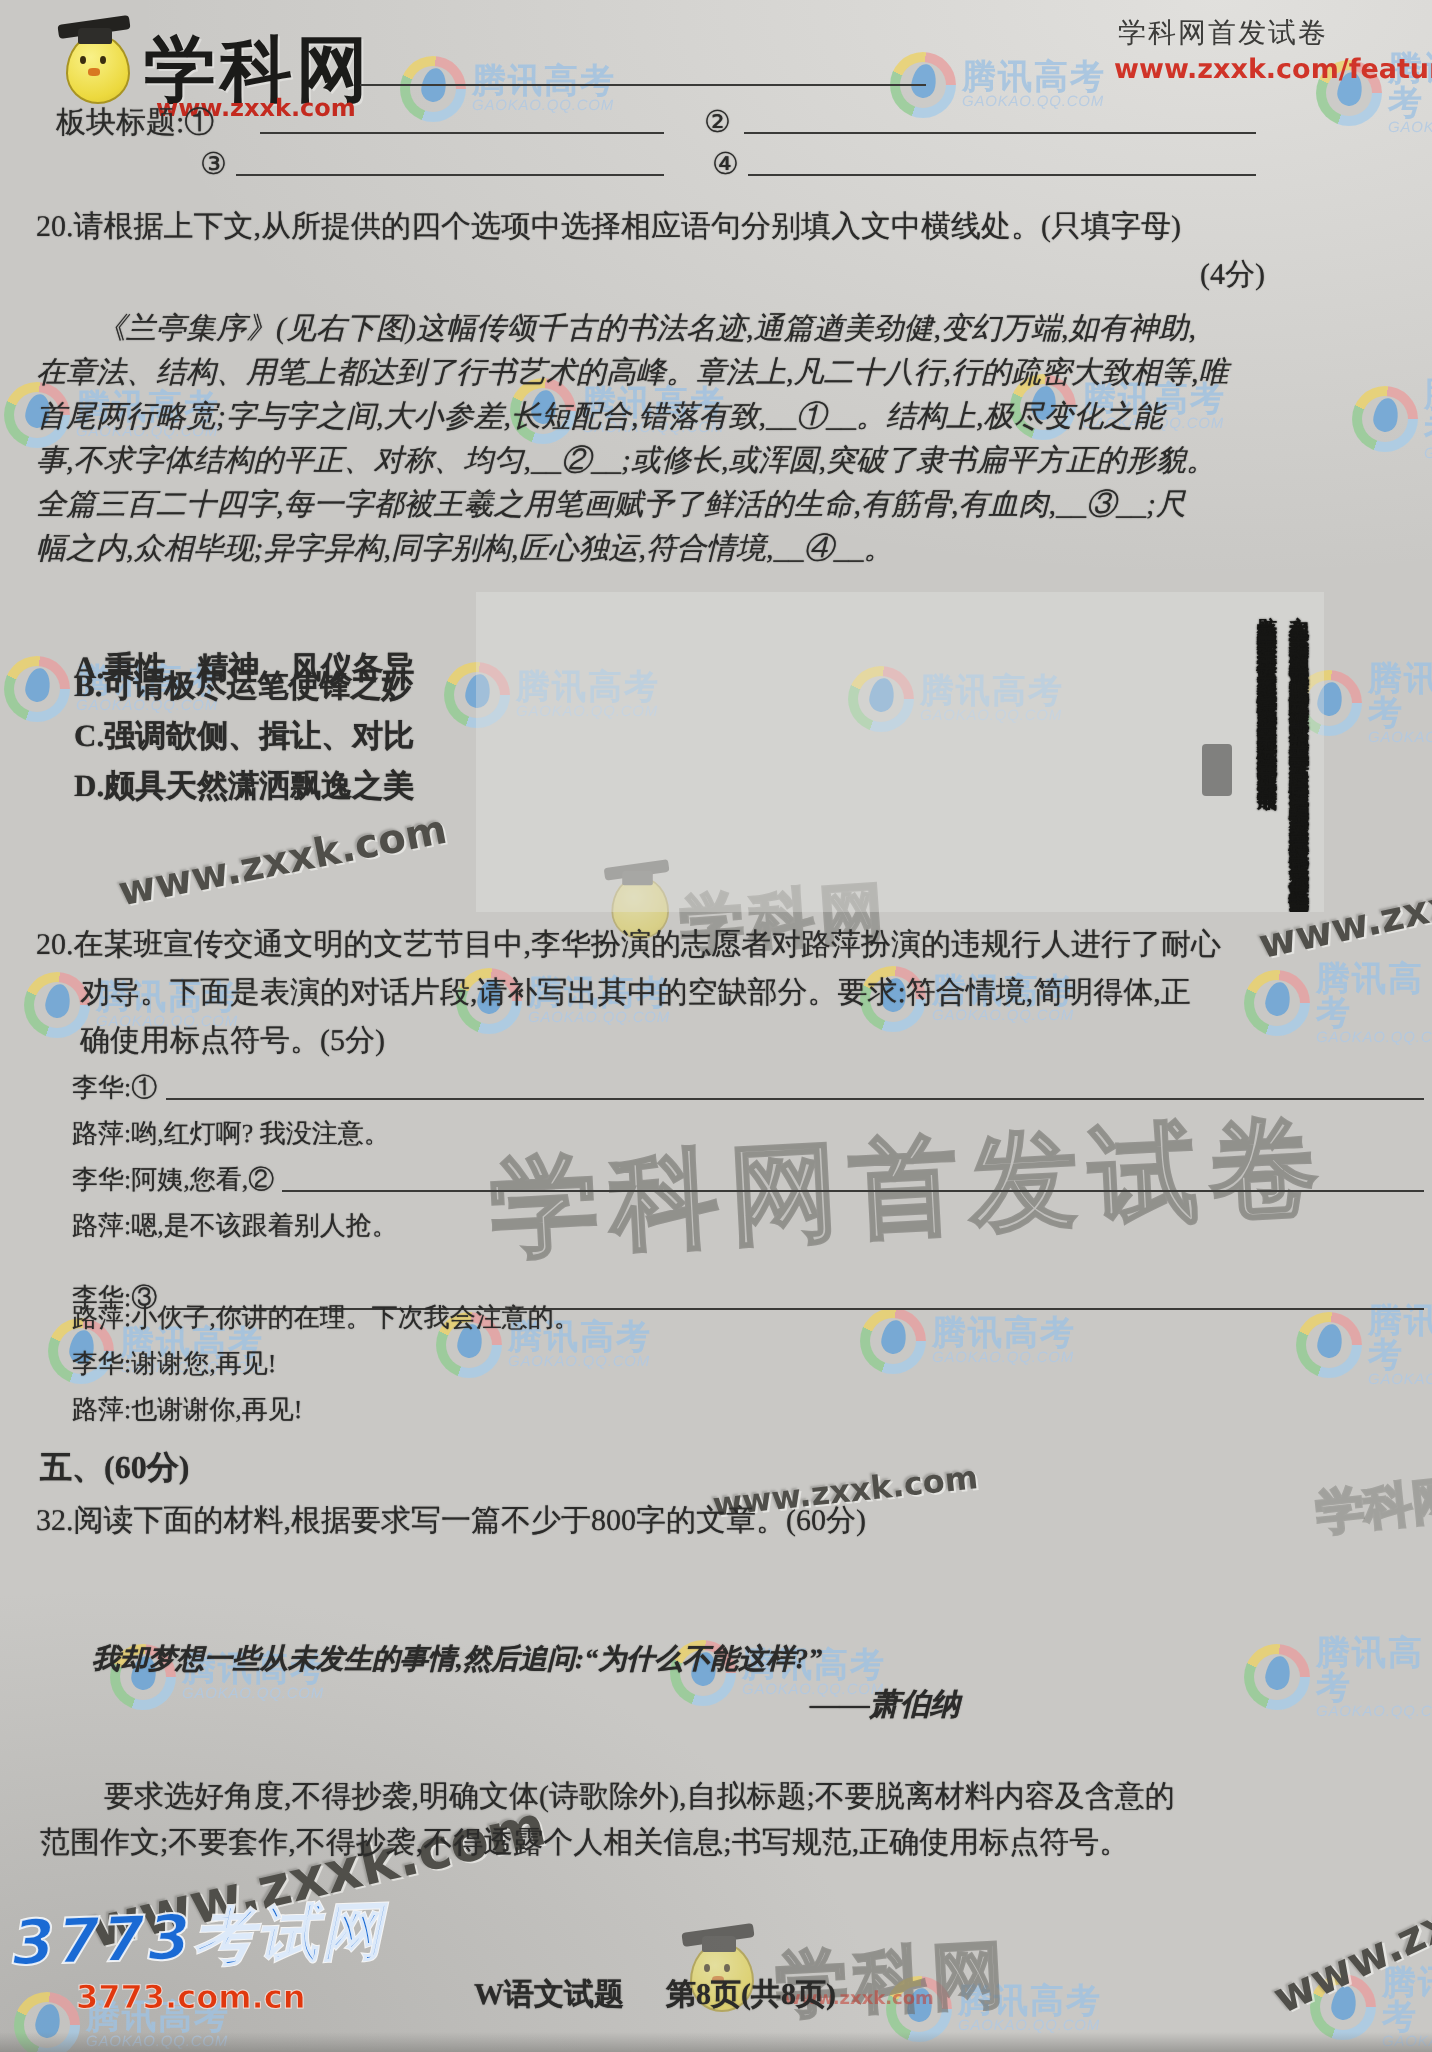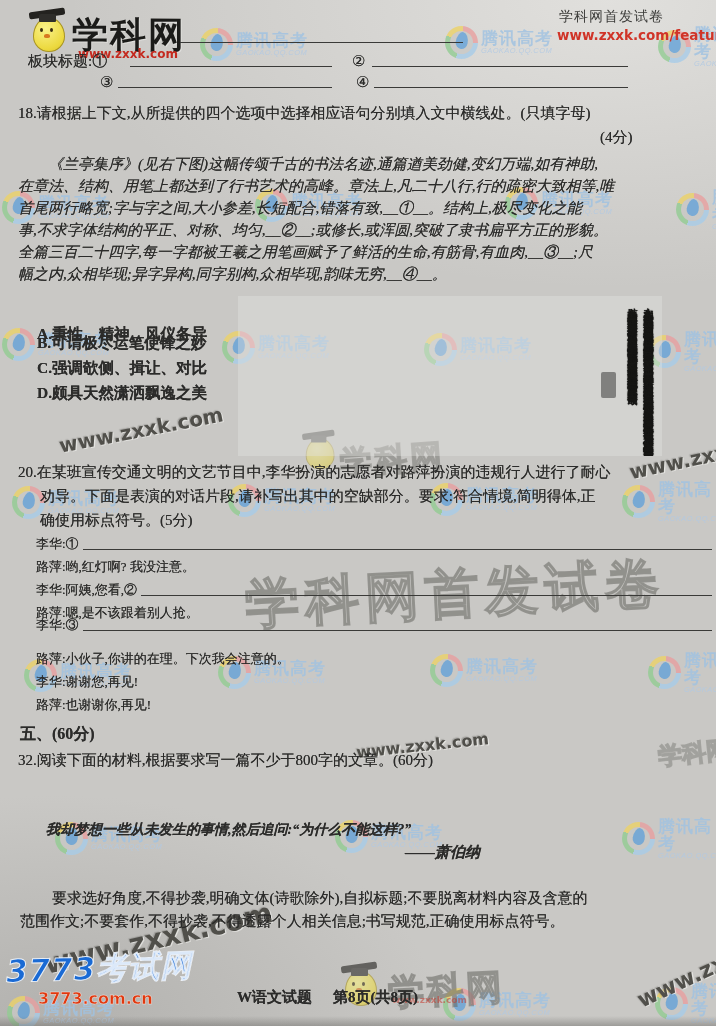--- a/index.html
+++ b/index.html
@@ -300,29 +300,29 @@
 
   <div class="t print" style="left:28px;top:52px;"><span>板块标题:</span><span>①</span></div>
   <div class="line" style="left:130px;top:66px;width:202px;"></div>
   <div class="t print" style="left:352px;top:52px;">②</div>
   <div class="line" style="left:372px;top:66px;width:256px;"></div>
   <div class="t print" style="left:100px;top:73px;">③</div>
   <div class="line" style="left:118px;top:87px;width:214px;"></div>
   <div class="t print" style="left:356px;top:73px;">④</div>
   <div class="line" style="left:374px;top:87px;width:254px;"></div>
 
-  <div class="t print" style="left:18px;top:104px;">18.请根据上下文,从所提供的四个选项中选择相应语句分别填入文中横线处。(只填字母)</div>
+  <div class="t print" style="left:18px;top:104px;">20.请根据上下文,从所提供的四个选项中选择相应语句分别填入文中横线处。(只填字母)</div>
   <div class="t print" style="left:600px;top:128px;">(4分)</div>
   <div id="q19-para">
     <div>《兰亭集序》(见右下图)这幅传颂千古的书法名迹,通篇遒美劲健,变幻万端,如有神助,</div>
     <div>在章法、结构、用笔上都达到了行书艺术的高峰。章法上,凡二十八行,行的疏密大致相等,唯</div>
     <div>首尾两行略宽;字与字之间,大小参差,长短配合,错落有致,__①__。结构上,极尽变化之能</div>
     <div>事,不求字体结构的平正、对称、均匀,__②__;或修长,或浑圆,突破了隶书扁平方正的形貌。</div>
     <div>全篇三百二十四字,每一字都被王羲之用笔画赋予了鲜活的生命,有筋骨,有血肉,__③__;尺</div>
-    <div>幅之内,众相毕现;异字异构,同字别构,众相毕现,韵味无穷,__④__。</div>
+    <div>幅之内,众相毕现;异字异构,同字别构,匠心独运,符合情境,__④__。</div>
   </div>
   <div class="opt" style="top:324px;">A.秉性、精神、风仪各异</div>
   <div class="opt" style="top:333px;">B.可谓极尽运笔使锋之妙</div>
   <div class="opt" style="top:358px;">C.强调欹侧、揖让、对比</div>
   <div class="opt" style="top:383px;">D.颇具天然潇洒飘逸之美</div>
 
   <div id="calligraphy">永和九年岁在癸丑暮春之初会于会稽山阴之兰亭修禊事也群贤毕至少长咸集此地有崇山峻岭茂林修竹又有清流激湍映带左右引以为流觞曲水列坐其次虽无丝竹管弦之盛一觞一咏亦足以畅叙幽情是日也天朗气清惠风和畅仰观宇宙之大俯察品类之盛所以游目骋怀足以极视听之娱信可乐也夫人之相与俯仰一世或取诸怀抱悟言一室之内或因寄所托放浪形骸之外虽趣舍万殊静躁不同当其欣于所遇暂得于己快然自足不知老之将至及其所之既倦情随事迁感慨系之矣向之所欣俯仰之间已为陈迹犹不能不以之兴怀况修短随化终期于尽古人云死生亦大矣岂不痛哉</div>
   <div id="seal"></div>
 
   <div class="t print" style="left:18px;top:463px;">20.在某班宣传交通文明的文艺节目中,李华扮演的志愿者对路萍扮演的违规行人进行了耐心</div>
@@ -336,21 +336,21 @@
   <div class="dlg" style="top:558px;">
       <span>路萍:哟,红灯啊? 我没注意。</span>
     </div>
   <div class="dlg" style="top:581px;">
       <span>李华:阿姨,您看,②</span>
       <span class="fill"></span>
     </div>
   <div class="dlg" style="top:604px;text-align:right;">
       <span>路萍:嗯,是不该跟着别人抢。</span>
     </div>
-  <div class="dlg" style="top:616px;">
+  <div class="dlg" style="top:640px;">
       <span>李华:③</span>
       <span class="fill"></span>
     </div>
   <div class="dlg" style="top:650px;">
       <span>路萍:小伙子,你讲的在理。下次我会注意的。</span>
     </div>
   <div class="dlg" style="top:673px;">
       <span>李华:谢谢您,再见!</span>
     </div>
   <div class="dlg" style="top:696px;">

